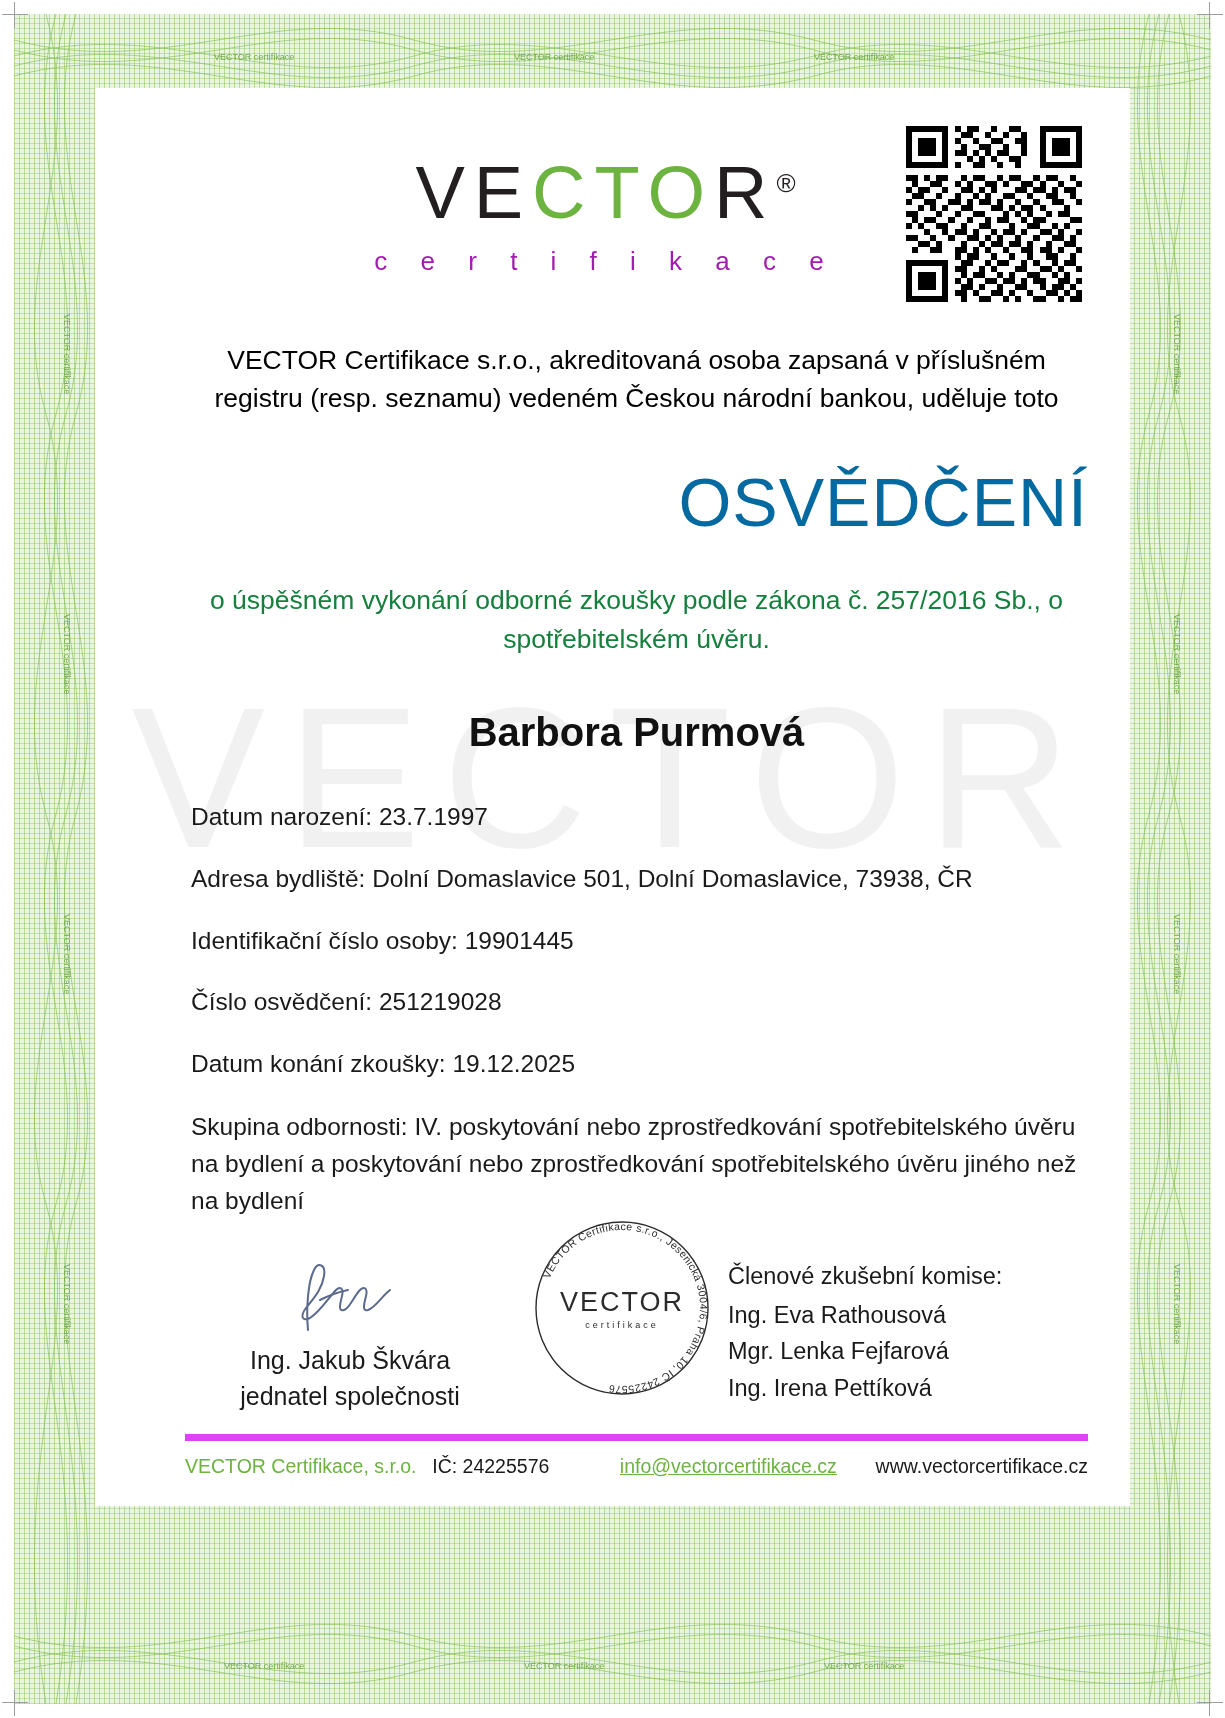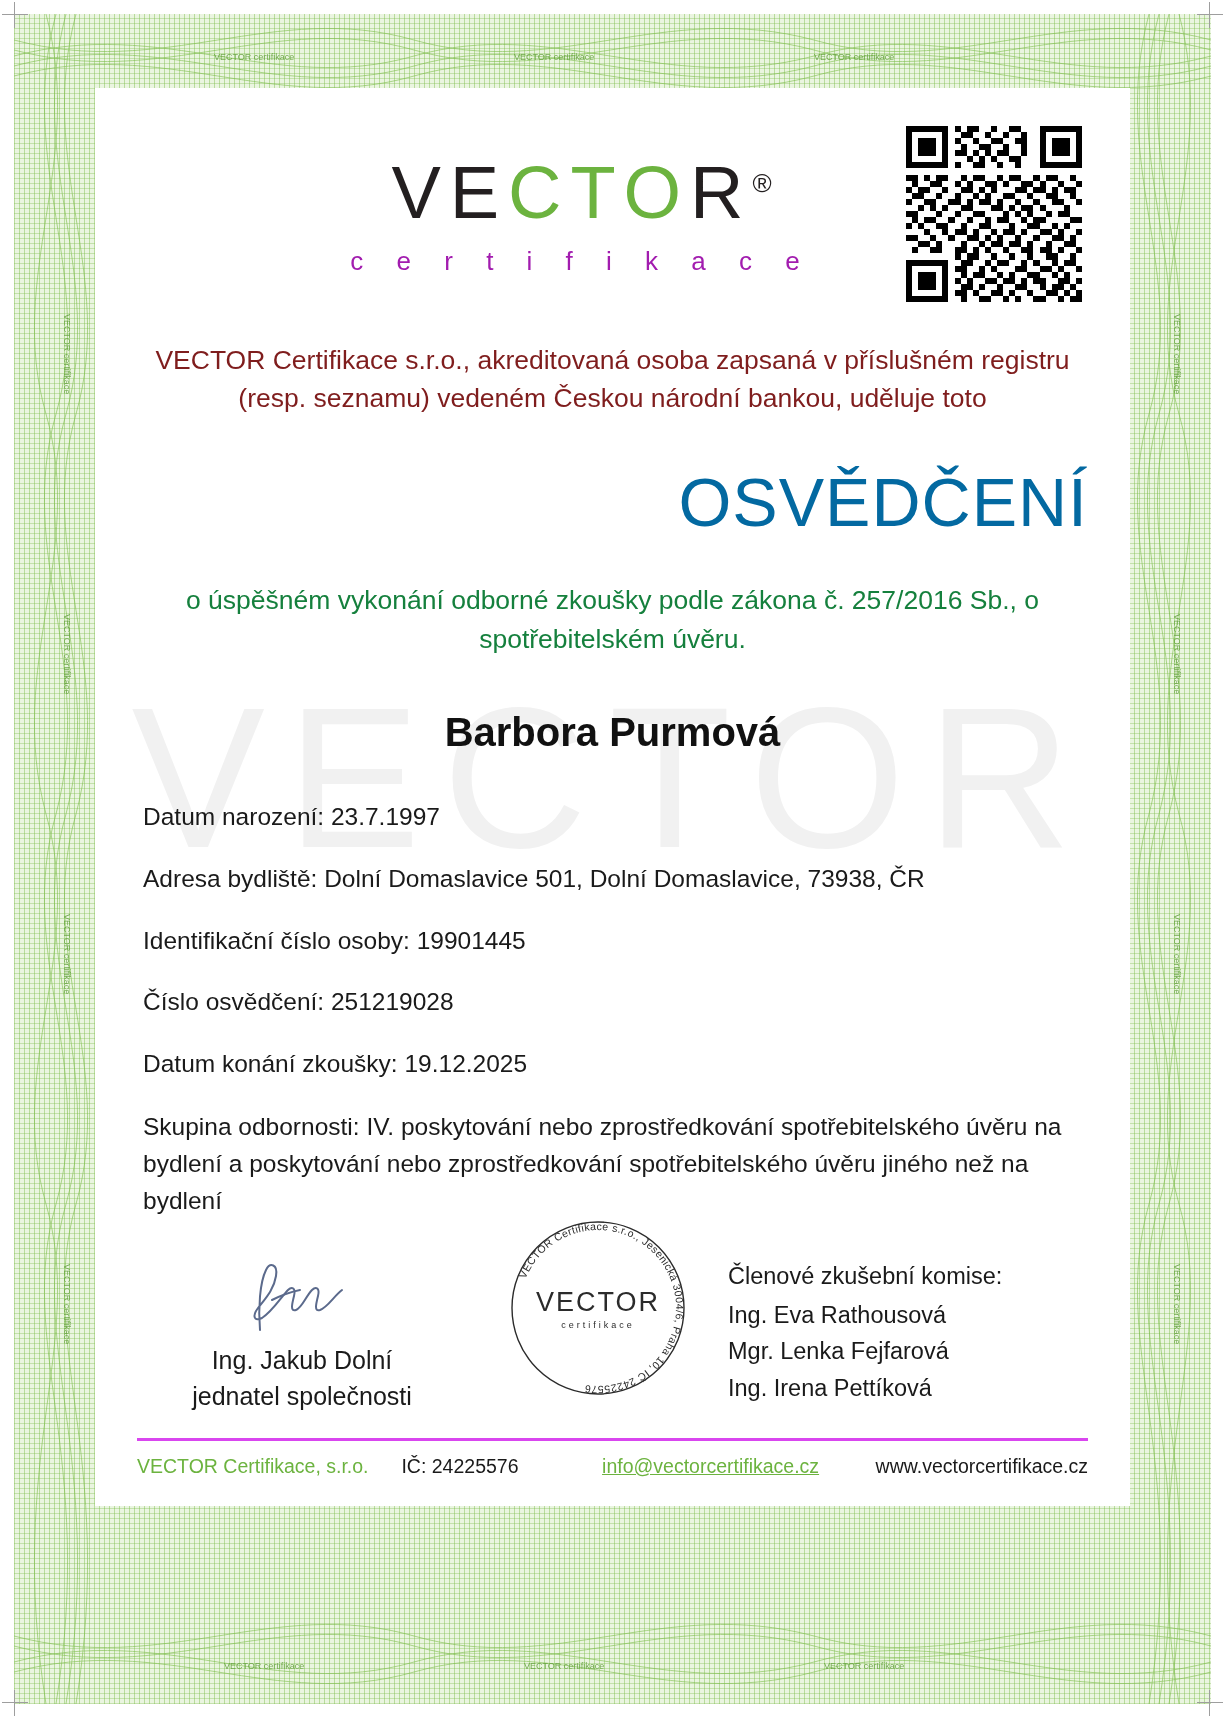--- a/index.html
+++ b/index.html
@@ -83,20 +83,21 @@
     line-height: 1;
     z-index: 0;
   }
 
   .content {
     position: relative;
     z-index: 2;
     padding: 0 42px;
     box-sizing: border-box;
     height: 100%;
+    margin-left: 48px;
   }
 
   
   .header {
     display: flex;
     align-items: flex-start;
     justify-content: space-between;
     padding-top: 34px;
   }
   .logo-block {
@@ -134,21 +135,21 @@
     margin-right: 6px;
     flex: 0 0 auto;
   }
 
   
   .intro {
     margin-top: 40px;
     text-align: center;
     font-size: 26.5px;
     line-height: 1.42;
-    color: #7f1d1d;
+    color: #000000;
   }
   .title {
     margin-top: 46px;
     text-align: right;
     font-size: 68px;
     color: #0369a1;
     letter-spacing: 1px;
     font-weight: 400;
   }
   .subtitle {
@@ -218,21 +219,21 @@
   .committee .ch { margin-bottom: 2px; }
 
   
   .footer {
     position: absolute;
     left: 42px;
     right: 42px;
     bottom: 28px;
   }
   .footer-line {
-    border-top: 3px solid #d946ef;
+    border-top: 7px solid #d946ef;
     padding-top: 14px;
     display: flex;
     align-items: center;
     font-size: 19.5px;
   }
   .f-company { color: #6cb33f; width: 290px; }
   .f-ico { color: #1a1a1a; width: 220px; }
   .f-mail { color: #6cb33f; width: 300px; text-decoration: underline; }
   .f-web { color: #1a1a1a; text-align: right; flex: 1; }
 </style>
@@ -582,21 +583,21 @@
 
       <div class="sig-area">
 
         <div class="sig-left">
           <svg class="sig-scribble" viewBox="0 0 200 80">
             <g fill="none" stroke="#5b6a8c" stroke-width="2" stroke-linecap="round">
               <path d="M58,74 C56,52 58,26 64,14 C68,6 76,8 74,20 C72,34 62,44 56,52 C50,60 52,66 60,62 C70,56 80,40 86,34 C90,30 94,32 92,40 C90,48 88,56 94,54 C100,52 104,40 110,34 C114,30 118,32 116,40 C114,48 112,56 118,54 C126,51 132,40 140,34"></path>
               <path d="M70,44 C78,40 88,36 98,34"></path>
             </g>
           </svg>
-          <div class="sig-name">Ing. Jakub Dolní</div>
+          <div class="sig-name">Ing. Jakub Škvára</div>
           <div class="sig-name">jednatel společnosti</div>
         </div>
 
         <svg class="stamp" viewBox="0 0 200 200">
           <defs>
             <path id="ringpath" d="M100,100 m-78,0 a78,78 0 1,1 156,0 a78,78 0 1,1 -156,0"></path>
           </defs>
           <circle cx="100" cy="100" r="86" fill="none" stroke="#2b2b2b" stroke-width="1.4"></circle>
           <text font-size="10.5" fill="#2b2b2b" font-family="Liberation Sans, sans-serif" letter-spacing="0.4">
             <textPath href="#ringpath" startOffset="6%">VECTOR Certifikace s.r.o., Jesenická 3004/6, Praha 10, IČ 24225576</textPath>

